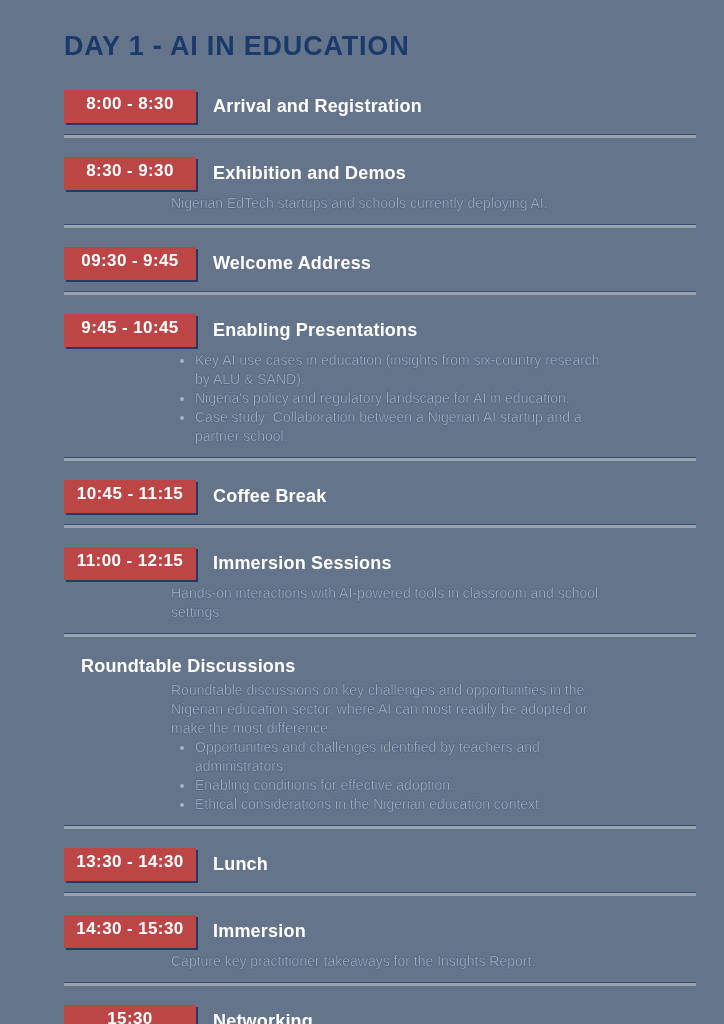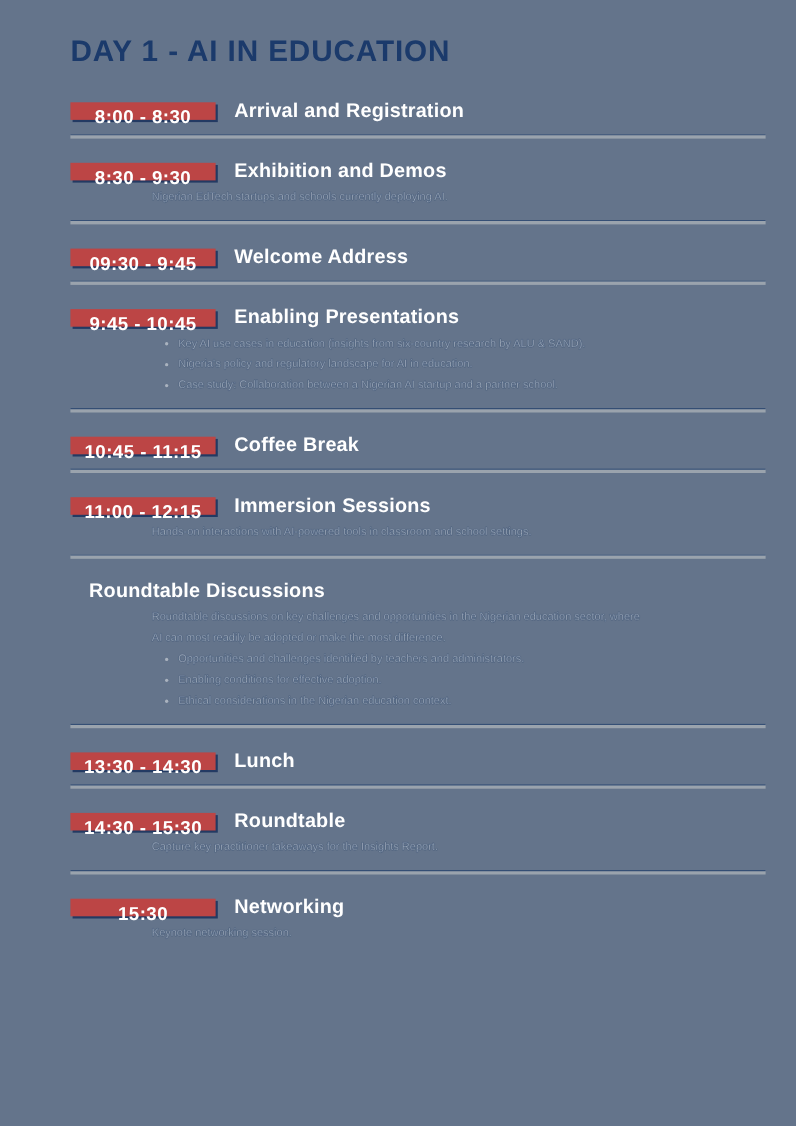--- a/index.html
+++ b/index.html
@@ -23,42 +23,42 @@
   }
   .session { margin-top: 19px; }
   .session:first-of-type { margin-top: 28px; }
   .session-head {
     display: flex;
     align-items: center;
   }
   .time-badge {
     flex: 0 0 132px;
     width: 132px;
-    height: 16px;
+    height: 33px;
     line-height: 27px;
     background: #bc4545;
     color: #ffffff;
     font-size: 17px;
     font-weight: bold;
     letter-spacing: 0.4px;
     text-align: center;
     box-shadow: 2px 2px 0 rgba(23, 48, 92, 0.85);
   }
   .session-title {
     margin-left: 17px;
     font-size: 18px;
     font-weight: 800;
     letter-spacing: 0.2px;
     color: #ffffff;
   }
   .session-body {
-    margin-left: 74px;
+    margin-left: 107px;
     width: 445px;
     margin-top: 4px;
-    font-size: 10px;
+    font-size: 14px;
     line-height: 19px;
   }
   .session-desc, .session-bullets li {
     color: #aab3bf;
     -webkit-text-stroke: 0.35px rgba(27, 58, 102, 0.5);
     text-shadow: 0 0 1px rgba(27, 58, 102, 0.45);
   }
   .session-desc { margin: 0; }
   .session-bullets {
     margin: 0;
@@ -166,21 +166,21 @@
       <div class="time-badge">13:30 - 14:30</div>
       <div class="session-title">Lunch</div>
     </div>
 
     <div class="divider"></div>
   </div>
 
   <div class="session">
     <div class="session-head">
       <div class="time-badge">14:30 - 15:30</div>
-      <div class="session-title">Roundtable</div>
+      <div class="session-title">Immersion</div>
     </div>
     <div class="session-body">
       <p class="session-desc">Capture key practitioner takeaways for the Insights Report.</p>
 
     </div>
     <div class="divider"></div>
   </div>
 
   <div class="session">
     <div class="session-head">

